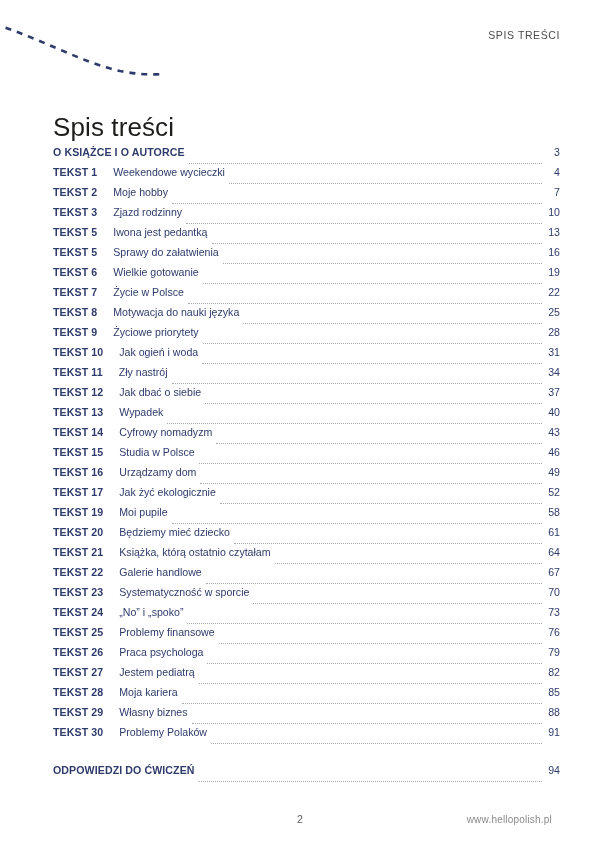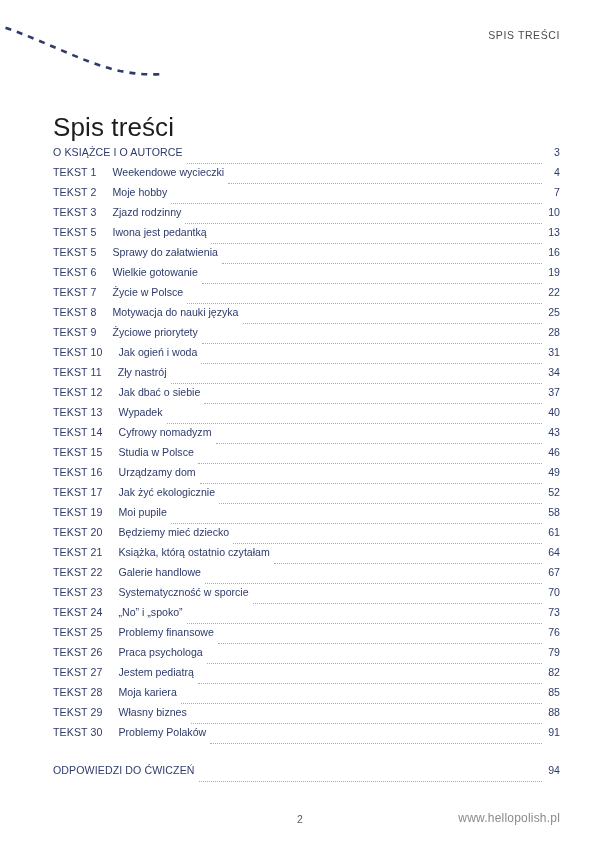--- a/index.html
+++ b/index.html
@@ -66,21 +66,21 @@
     align-items: baseline;
     height: 20px;
     font-size: 10.6px;
     color: #2e3b6b;
     white-space: nowrap;
   }
   .toc-row.gap-before {
     margin-top: 18px;
   }
   .toc-label {
-    font-weight: 400;
+    font-weight: 700;
     color: #2e3b6b;
     letter-spacing: 0.1px;
   }
   .toc-title {
     font-weight: 400;
     color: #2e3b6b;
     margin-left: 16px;
   }
   .toc-title:empty {
     margin-left: 0;
@@ -109,22 +109,22 @@
     bottom: 24px;
     left: 0;
     width: 100%;
     text-align: center;
     font-size: 10.5px;
     color: #5d5d5d;
   }
   .footer-site {
     position: absolute;
     bottom: 24px;
-    right: 40px;
-    font-size: 12px;
+    right: 48px;
+    font-size: 10px;
     color: #8a8a8a;
     letter-spacing: 0.2px;
   }
 </style>
 </head>
 <body>
 
 <div class="page">
 
   <svg class="deco-curve" viewBox="0 0 200 100" xmlns="http://www.w3.org/2000/svg">

